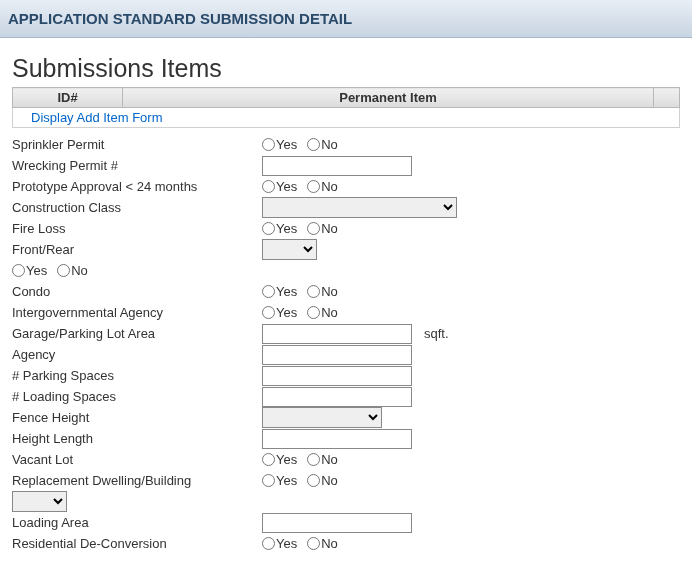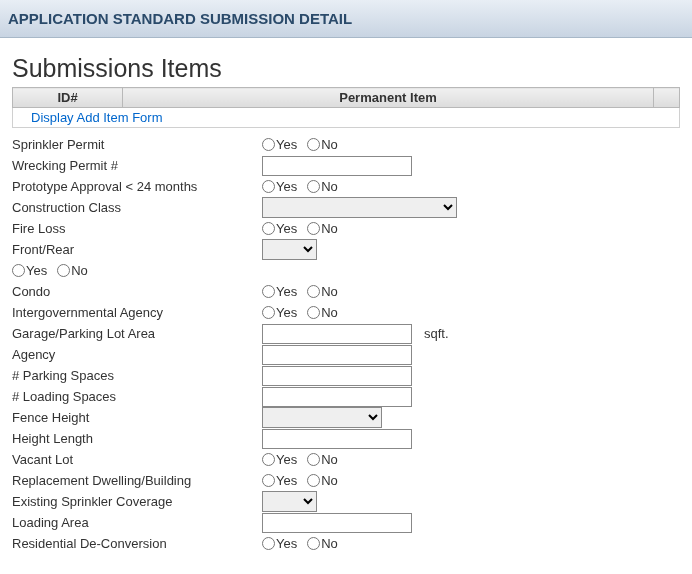--- a/index.html
+++ b/index.html
@@ -306,21 +306,20 @@
           <span>Yes</span>
         </label>
       <label>
           <input type="radio" name="replacement_dwelling" style="">
           <span>No</span>
         </label>
     </div>
   </div>
 
   <div class="form-row">
-    <div class="form-label">Existing Sprinkler Coverage</div>
     <div class="form-control">
       <select class="w-small"><option></option></select>
     </div>
   </div>
 
 
   <div class="form-row">
     <div class="form-label">Loading Area</div>
     <div class="form-control">
       <input type="text" value="" style="">

